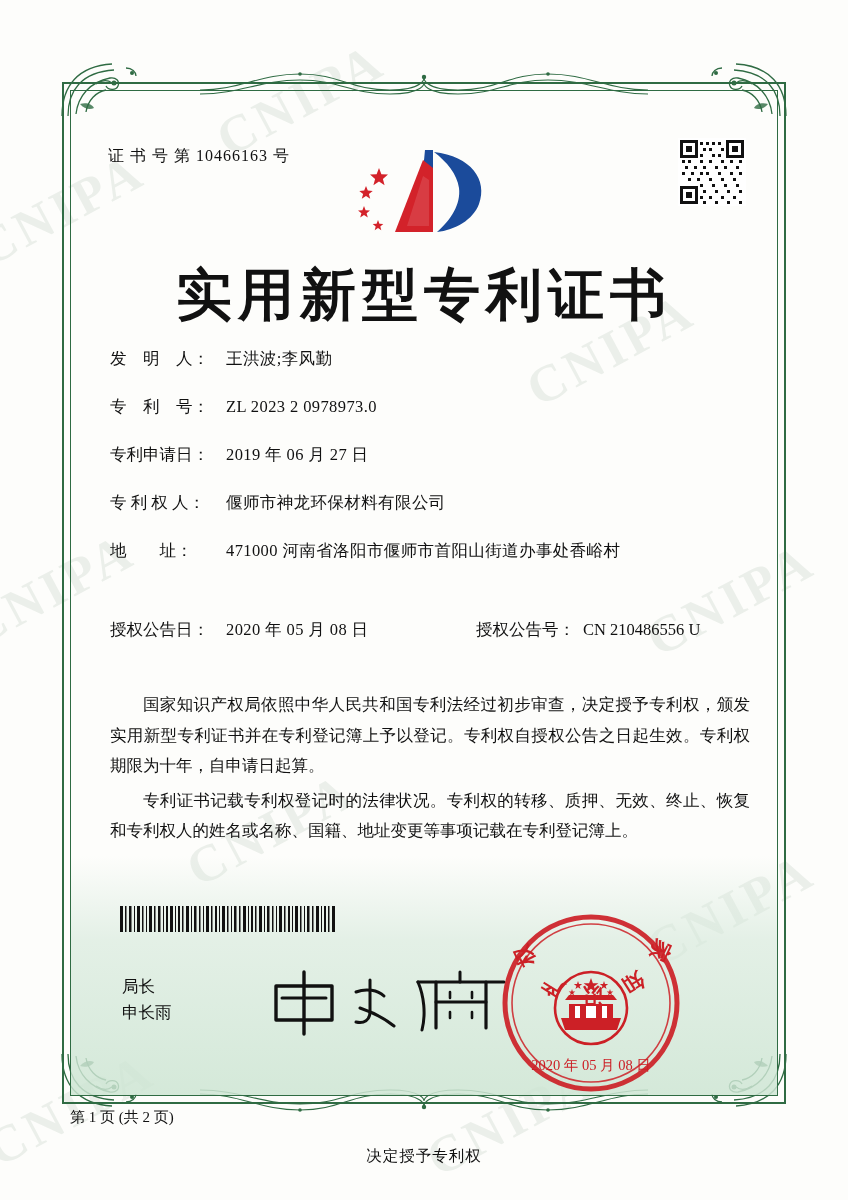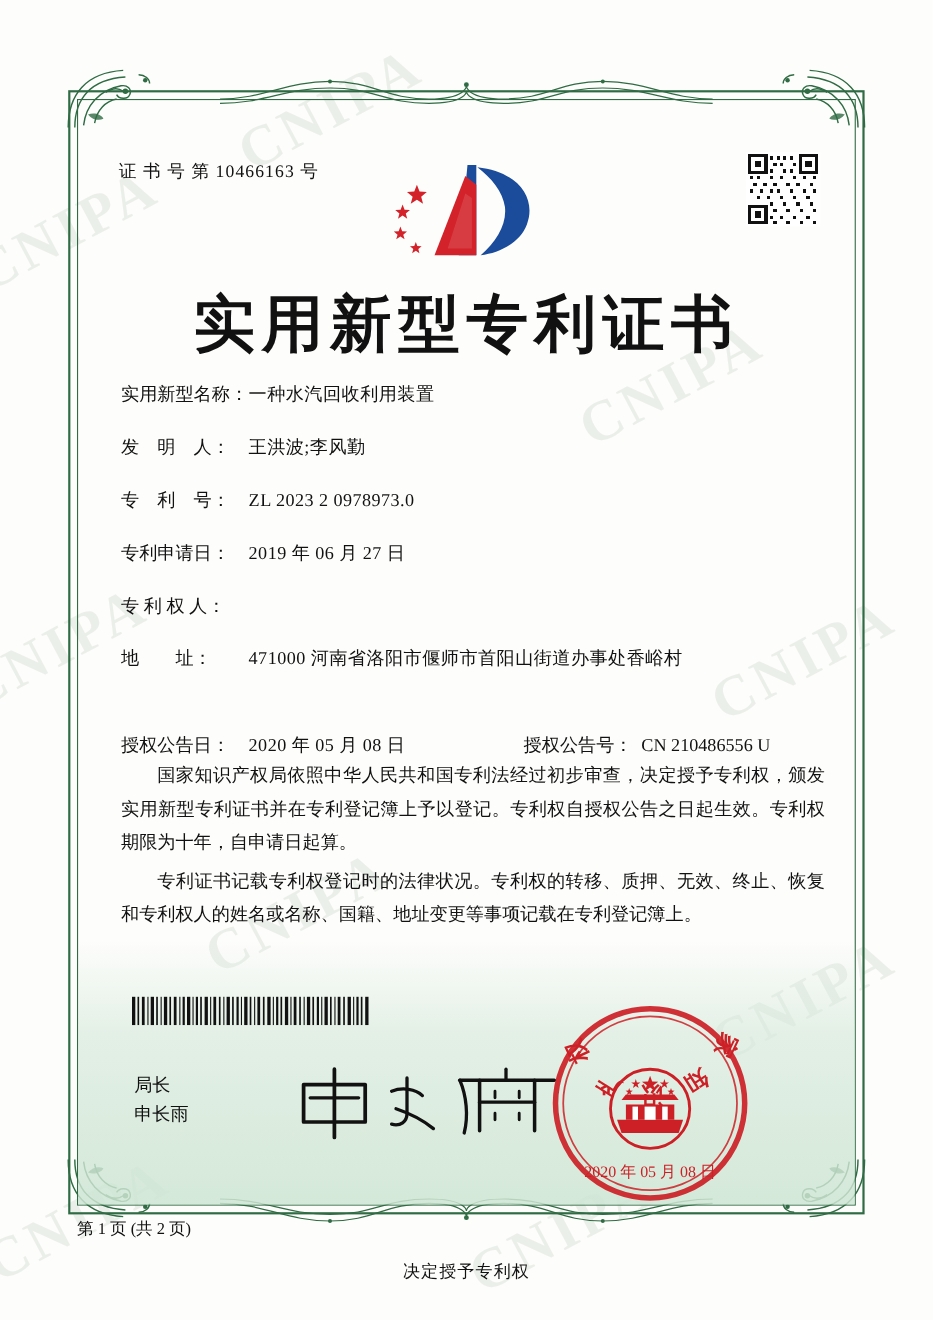--- a/index.html
+++ b/index.html
@@ -427,37 +427,34 @@
           <polygon points="31,60 32.6,64.2 37,64.5 33.6,67.3 34.8,71.6 31,69 27.2,71.6 28.4,67.3 25,64.5 29.4,64.2"></polygon>
           <polygon points="45,74 46.4,77.7 50.3,77.9 47.3,80.4 48.3,84.2 45,81.9 41.7,84.2 42.7,80.4 39.7,77.9 43.6,77.7"></polygon>
         </g>
       </svg>
     </div>
 
     <div class="main-title">实用新型专利证书</div>
 
     <div class="fields">
       <div class="field-row">
-        <span class="field-label">实用新型名称：</span>
-        <span class="field-value">一种水汽回收利用装置</span>
-      </div>
-      <div class="field-row">
         <span class="field-label">发    明    人：</span>
         <span class="field-value">王洪波;李风勤</span>
       </div>
       <div class="field-row">
         <span class="field-label">专    利    号：</span>
         <span class="field-value">ZL 2023 2 0978973.0</span>
       </div>
       <div class="field-row">
         <span class="field-label">专利申请日：</span>
         <span class="field-value">2019 年 06 月 27 日</span>
       </div>
       <div class="field-row">
         <span class="field-label">专 利 权 人：</span>
+        <span class="field-value">偃师市神龙环保材料有限公司</span>
       </div>
       <div class="field-row">
         <span class="field-label">地        址：</span>
         <span class="field-value">471000 河南省洛阳市偃师市首阳山街道办事处香峪村</span>
       </div>
       <div class="field-row dual">
         <span class="field-label">授权公告日：</span>
         <span class="field-value">2020 年 05 月 08 日</span>
         <span class="field-label2">授权公告号：</span>
         <span class="field-value2">CN 210486556 U</span>

